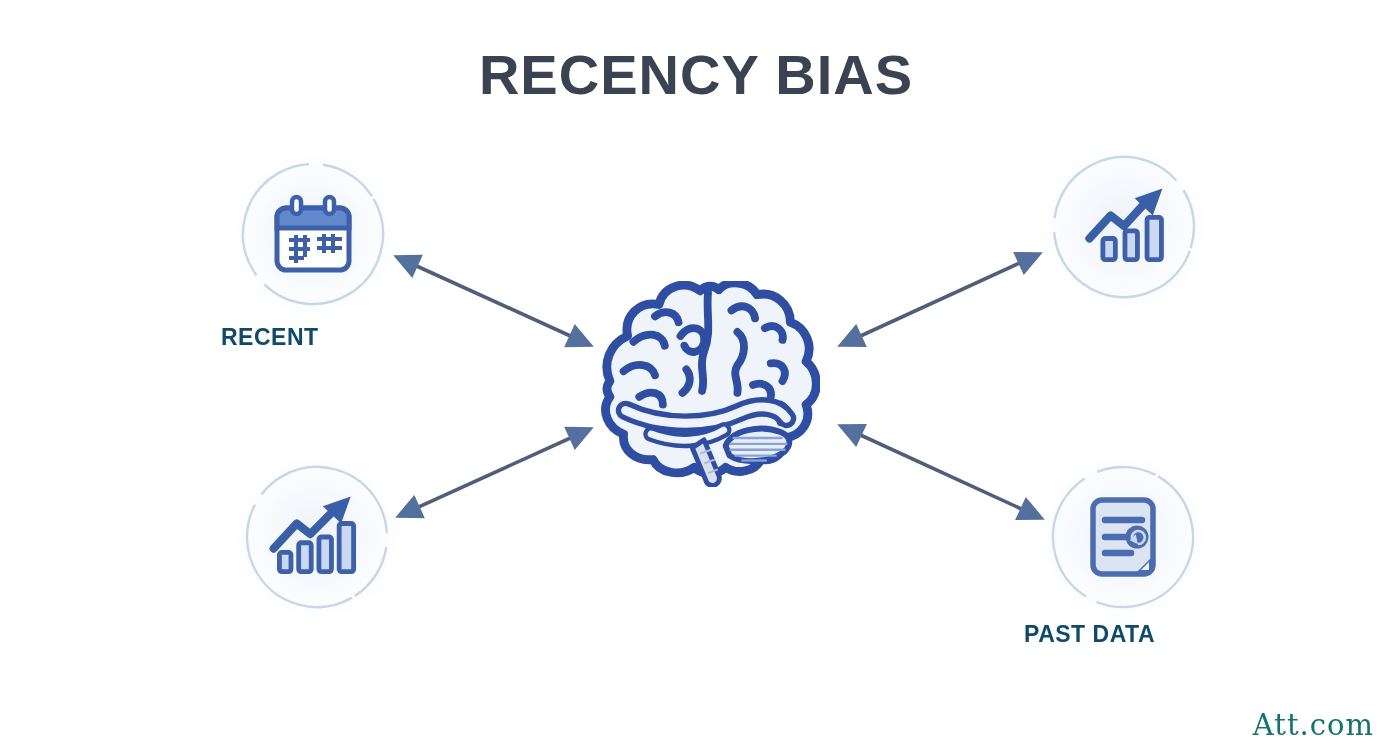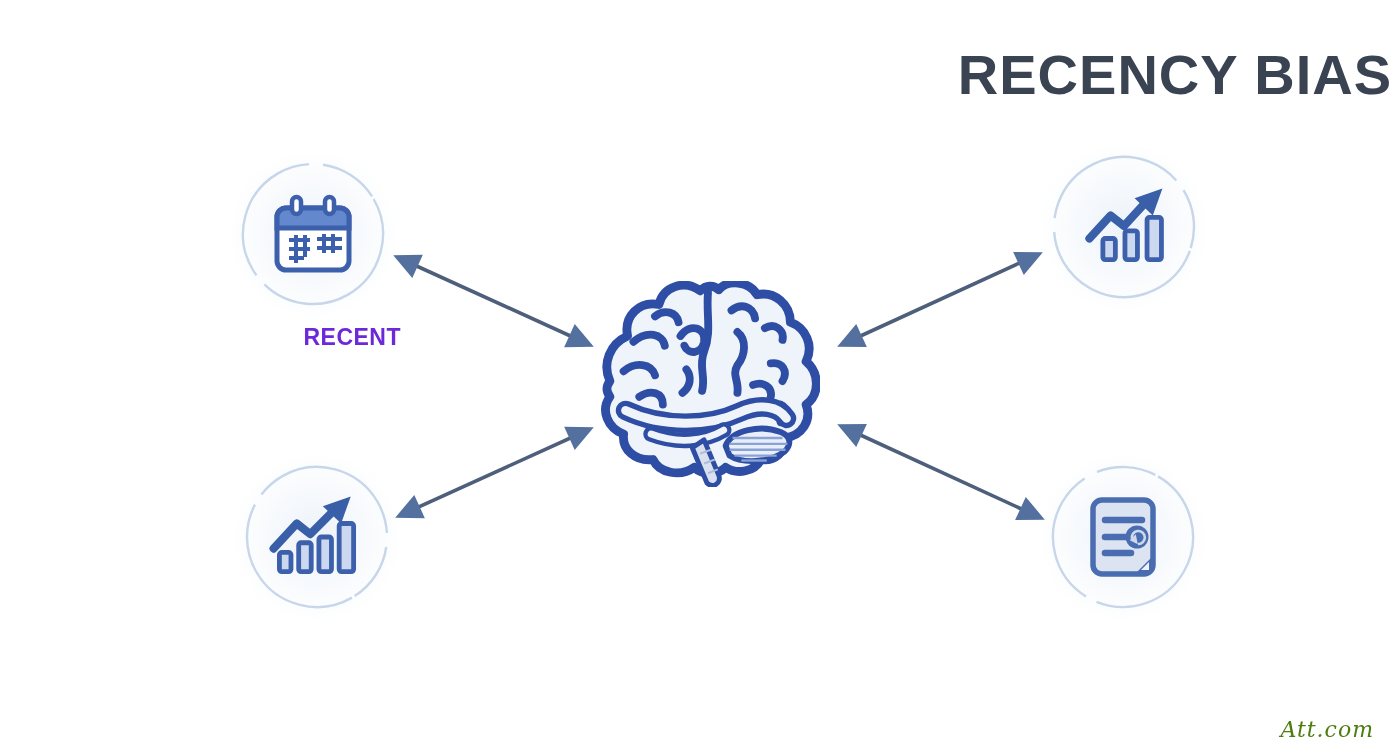--- a/index.html
+++ b/index.html
@@ -6,21 +6,21 @@
   .canvas{
     position:relative;
     width:1392px;height:752px;
     background:#ffffff;
     overflow:hidden;
     font-family:"Liberation Sans",sans-serif;
   }
   .page-title{
     position:absolute;
     left:0;top:42px;width:100%;
-    text-align:right;
+    text-align:center;
     font-size:56px;
     font-weight:800;
     letter-spacing:1px;
     color:#3a4351;
   }
   .node{
     position:absolute;
     width:144px;height:144px;
   }
   .node .halo{
@@ -29,36 +29,35 @@
     border-radius:50%;
   }
   .node svg.ring{position:absolute;inset:0;}
   .node svg.glyph{
     position:absolute;
     left:50%;top:50%;
     transform:translate(-50%,-50%);
   }
   .node-label{
     position:absolute;
-    text-align:right;
+    text-align:left;
     font-size:23px;
     font-weight:700;
     letter-spacing:0.5px;
     line-height:28px;
-    color:#6d28d9;
+    color:#0c4a6e;
   }
   .arrows{position:absolute;inset:0;pointer-events:none;}
   .brain{position:absolute;left:594px;top:281px;}
   .watermark{
     position:absolute;
     right:18px;bottom:10px;
     font-family:"DejaVu Serif",serif;
-    font-style:italic;
-    font-size:22px;
-    color:#4d7c0f;
+    font-size:29px;
+    color:#0f766e;
     letter-spacing:1px;
   }
 </style>
 </head>
 <body>
 
 <div class="canvas">
 
   <div class="page-title">RECENCY BIAS</div>
 
@@ -194,16 +193,19 @@
         <path d="M32 33 h37"></path>
         <path d="M32 50 h21"></path>
         <path d="M32 66 h26"></path>
       </g>
       <circle cx="64" cy="50" r="11.5" fill="#4a6db1"></circle>
       <path d="M59 52 a6.5 6.5 0 1 1 6 5 M 62 50 l -3 3 l 4 2 Z" fill="none" stroke="#cfd9ec" stroke-width="2.6"></path>
       <path d="M62 87 L80 69 V78 a9 9 0 0 1 -9 9 Z" fill="#4a6db1"></path>
       <path d="M68 83 L76 75 L76 83 Z" fill="#eef2f9"></path>
     </svg>
   </div>
+  <div class="node-label" style="left:1024px;top:620px;width:200px;">
+    <div>PAST DATA</div>
+  </div>
 
   <div class="watermark">Att.com</div>
 
 </div>
 
 </body></html>

